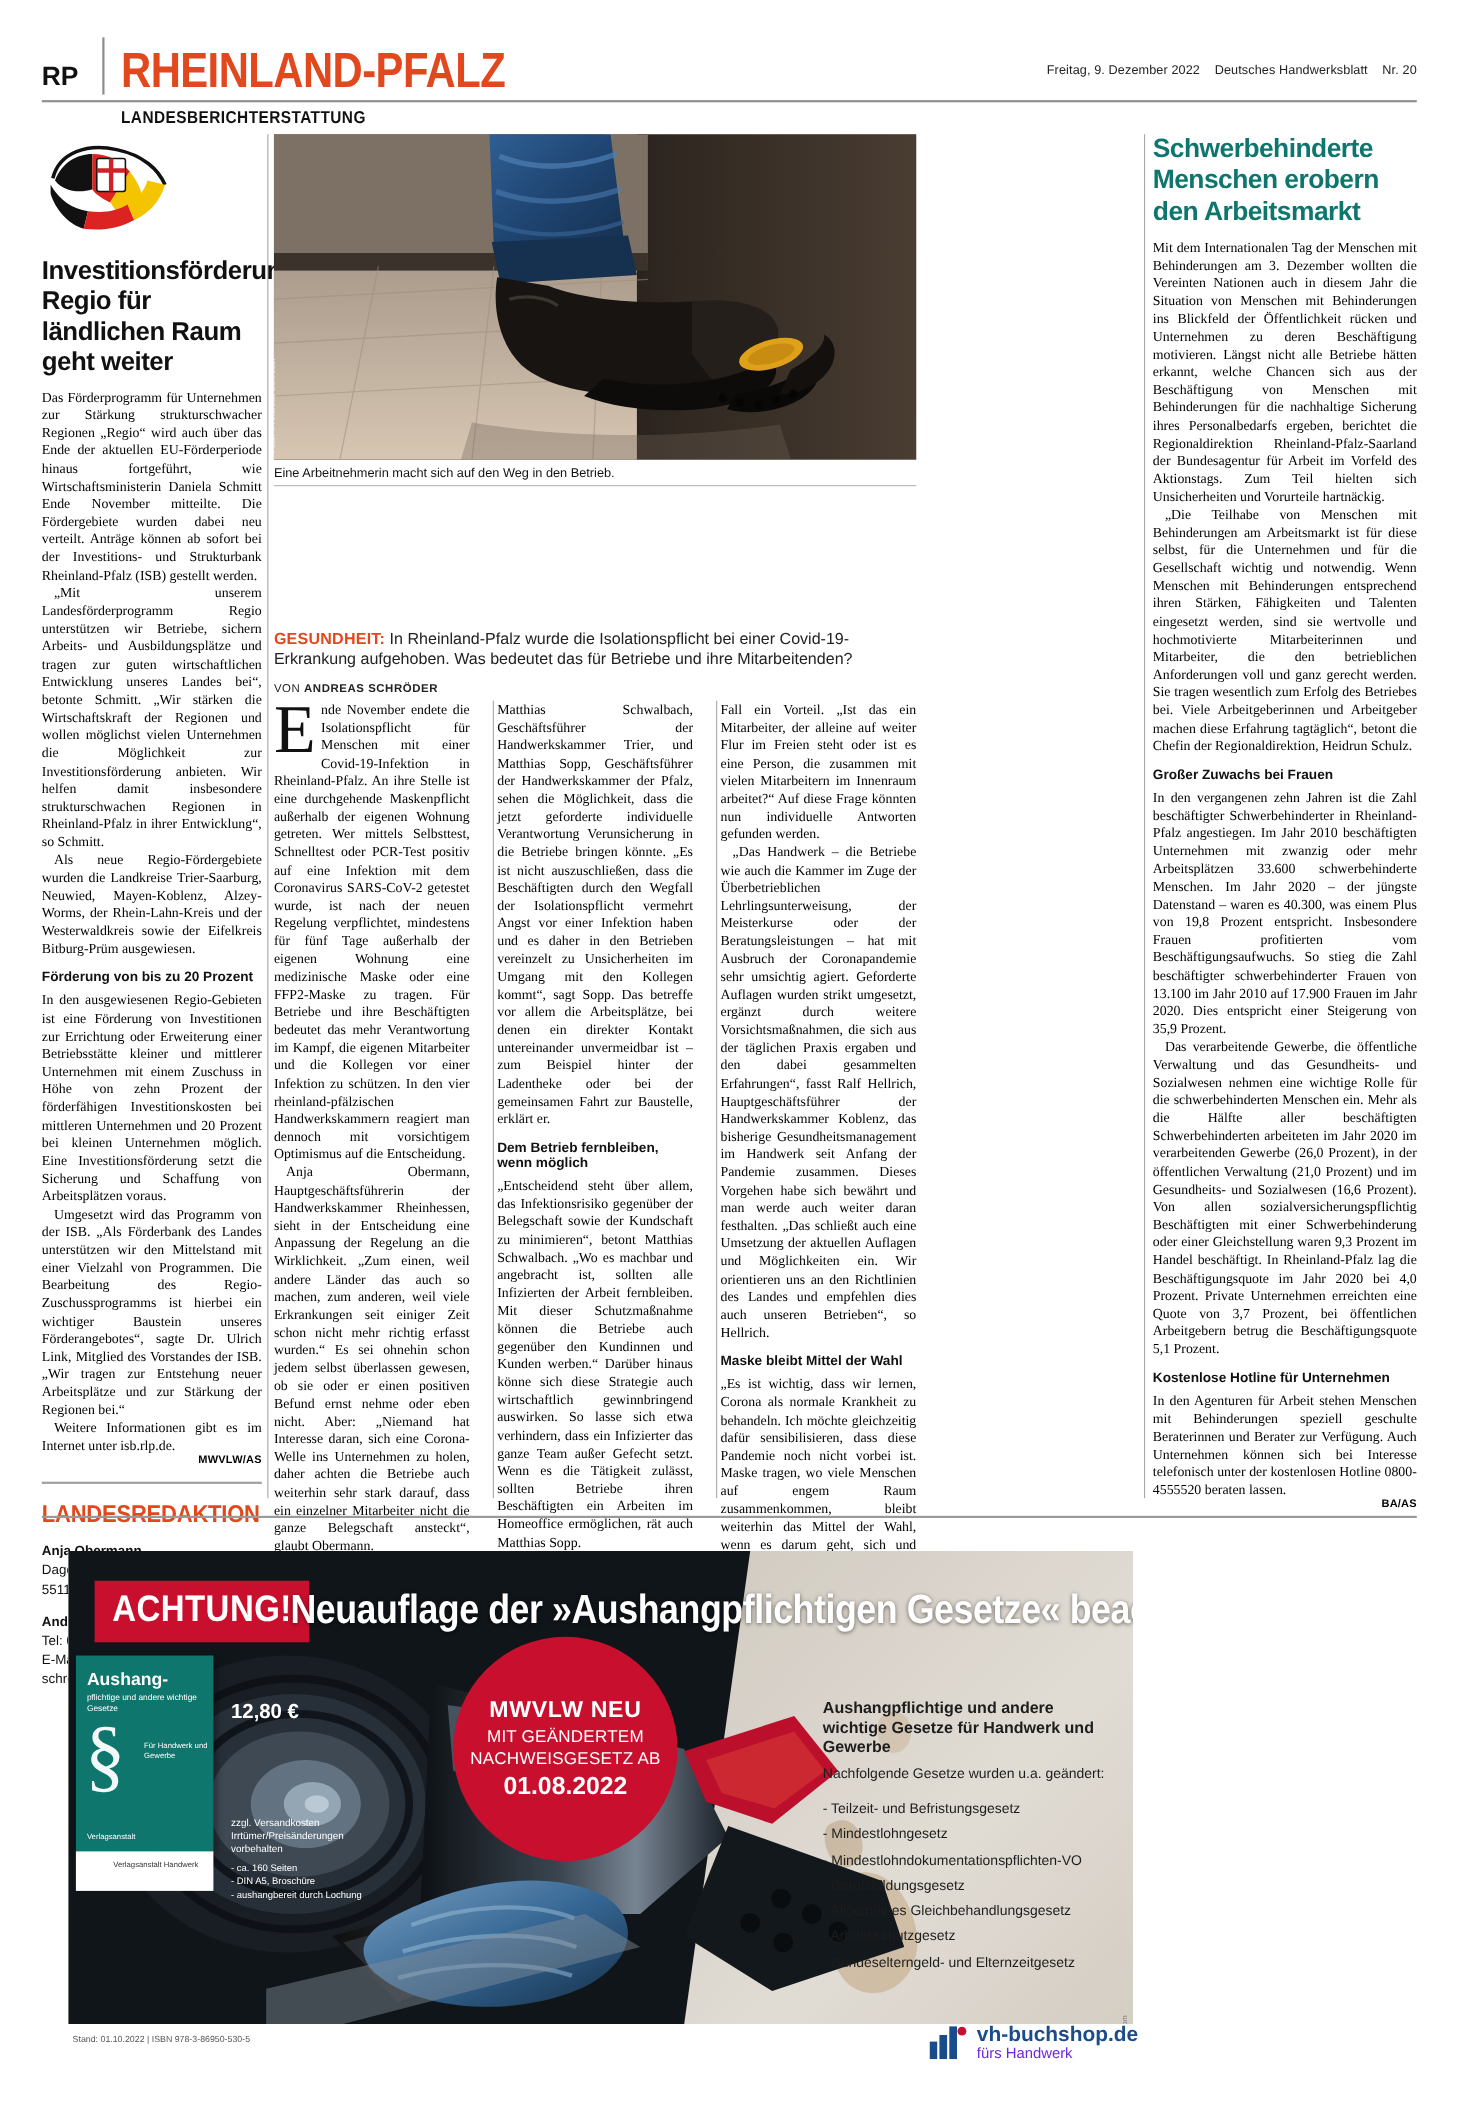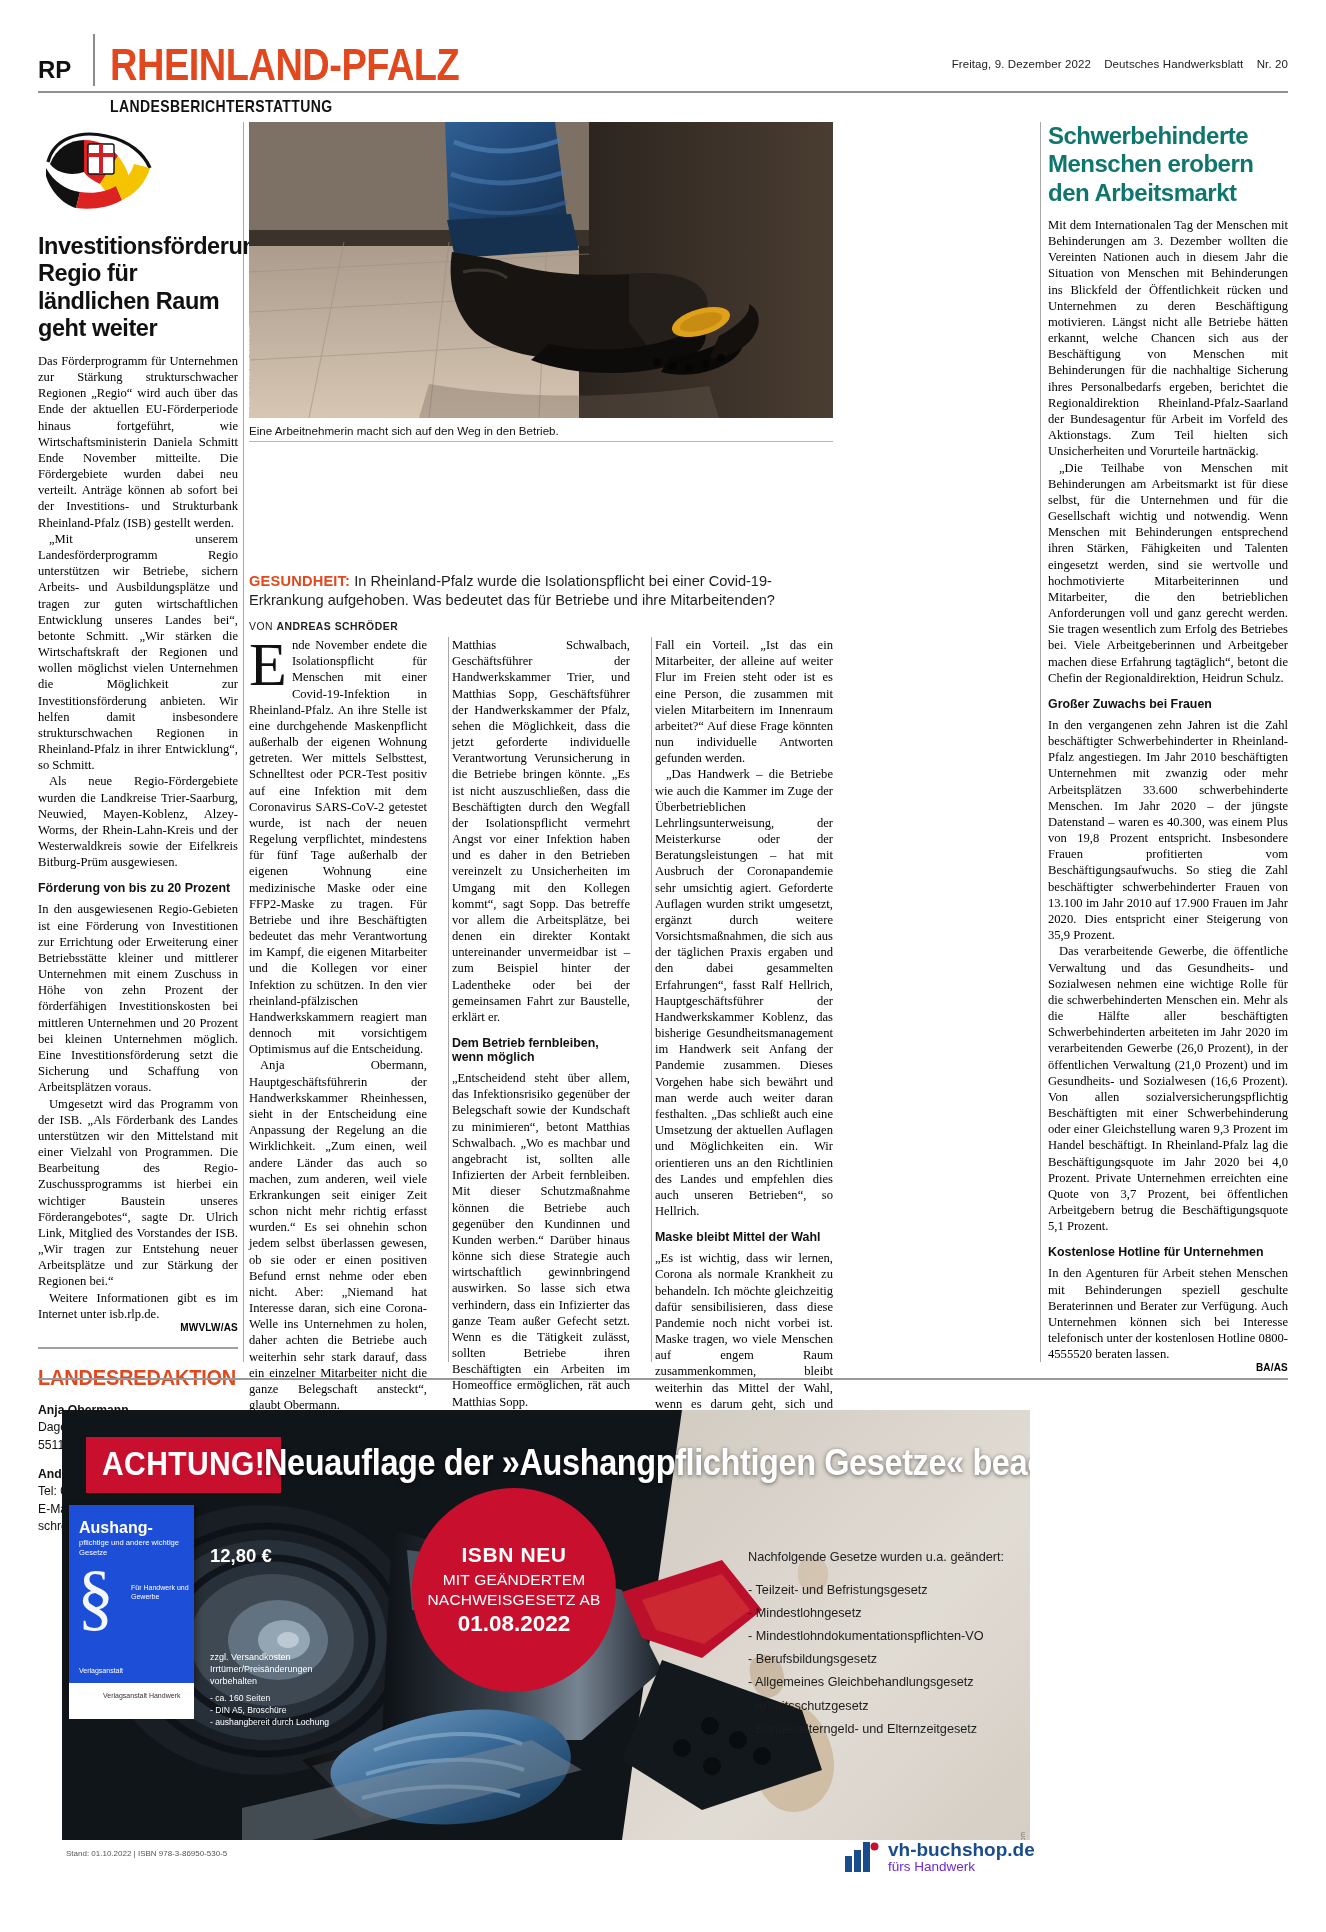--- a/index.html
+++ b/index.html
@@ -154,21 +154,21 @@
     position:absolute;left:412px;top:1488px;width:204px;height:204px;border-radius:50%;
     background:#c8102e;color:#fff;text-align:center;
     font-family:"Liberation Sans", sans-serif;
     display:flex;flex-direction:column;justify-content:center;align-items:center;
   }
   .ad-circle .l1{font-weight:bold;font-size:21px;letter-spacing:0.6px;margin-bottom:3px;}
   .ad-circle .l2{font-size:15.5px;line-height:1.28;letter-spacing:0.2px;}
   .ad-circle .l3{font-weight:bold;font-size:22.5px;margin-top:2px;}
 
   .ad-book{
-    position:absolute;left:69px;top:1505px;width:125px;height:178px;background:#1d4ed8;
+    position:absolute;left:69px;top:1505px;width:125px;height:178px;background:#0f766e;
     box-shadow:2px 3px 7px rgba(0,0,0,.4);color:#fff;overflow:hidden;
   }
   .ad-book .bk-t{font-family:"Liberation Sans", sans-serif;font-weight:bold;font-size:16px;margin:14px 0 0 10px;}
   .ad-book .bk-s{font-family:"Liberation Sans", sans-serif;font-size:7.6px;margin:1px 0 0 10px;line-height:1.3;}
   .ad-book .bk-para{
     position:absolute;left:8px;top:62px;font-family:"Liberation Serif", serif;
     font-size:74px;color:#fff;opacity:.95;line-height:.8;
   }
   .ad-book .bk-fh{position:absolute;left:62px;top:78px;font-family:"Liberation Sans", sans-serif;font-size:7px;line-height:1.35;}
   .ad-book .bk-foot{position:absolute;left:10px;bottom:9px;font-family:"Liberation Sans", sans-serif;font-size:7px;}
@@ -475,21 +475,21 @@
         <rect x="0" y="0" width="968" height="430" fill="#000" opacity=".06"></rect>
       </svg>
     </div>
 
     <div class="ad-badge">ACHTUNG!</div>
     <div class="ad-title">Neuauflage der »Aushangpflichtigen Gesetze« beachten!</div>
     <div class="ad-credit">Foto: © stock.adobe.com</div>
   </div>
 
   <div class="ad-circle">
-    <div class="l1">ISBN NEU</div>
+    <div class="l1">MWVLW NEU</div>
     <div class="l2">MIT GEÄNDERTEM NACHWEISGESETZ AB</div>
     <div class="l3">01.08.2022</div>
   </div>
 
   <div class="ad-book">
     <div class="bk-t">Aushang-</div>
     <div class="bk-s">pflichtige und andere wichtige Gesetze</div>
     <div class="bk-para">§</div>
     <div class="bk-fh">Für Handwerk und Gewerbe</div>
     <div class="bk-foot">Verlagsanstalt</div>
@@ -502,20 +502,21 @@
   <div class="ad-price-sub" style="white-space:pre-line;">zzgl. Versandkosten
 Irrtümer/Preisänderungen
 vorbehalten</div>
   <div class="ad-bullets-left">
     <div>- ca. 160 Seiten</div>
     <div>- DIN A5, Broschüre</div>
     <div>- aushangbereit durch Lochung</div>
   </div>
 
   <div class="ad-right">
+    <div class="r-t">Aushangpflichtige und andere wichtige Gesetze für Handwerk und Gewerbe</div>
     <div class="r-s">Nachfolgende Gesetze wurden u.a. geändert:</div>
     <ul>
       <li>- Teilzeit- und Befristungsgesetz</li>
       <li>- Mindestlohngesetz</li>
       <li>- Mindestlohndokumentationspflichten-VO</li>
       <li>- Berufsbildungsgesetz</li>
       <li>- Allgemeines Gleichbehandlungsgesetz</li>
       <li>- Arbeitsschutzgesetz</li>
       <li>- Bundeselterngeld- und Elternzeitgesetz</li>
     </ul>

